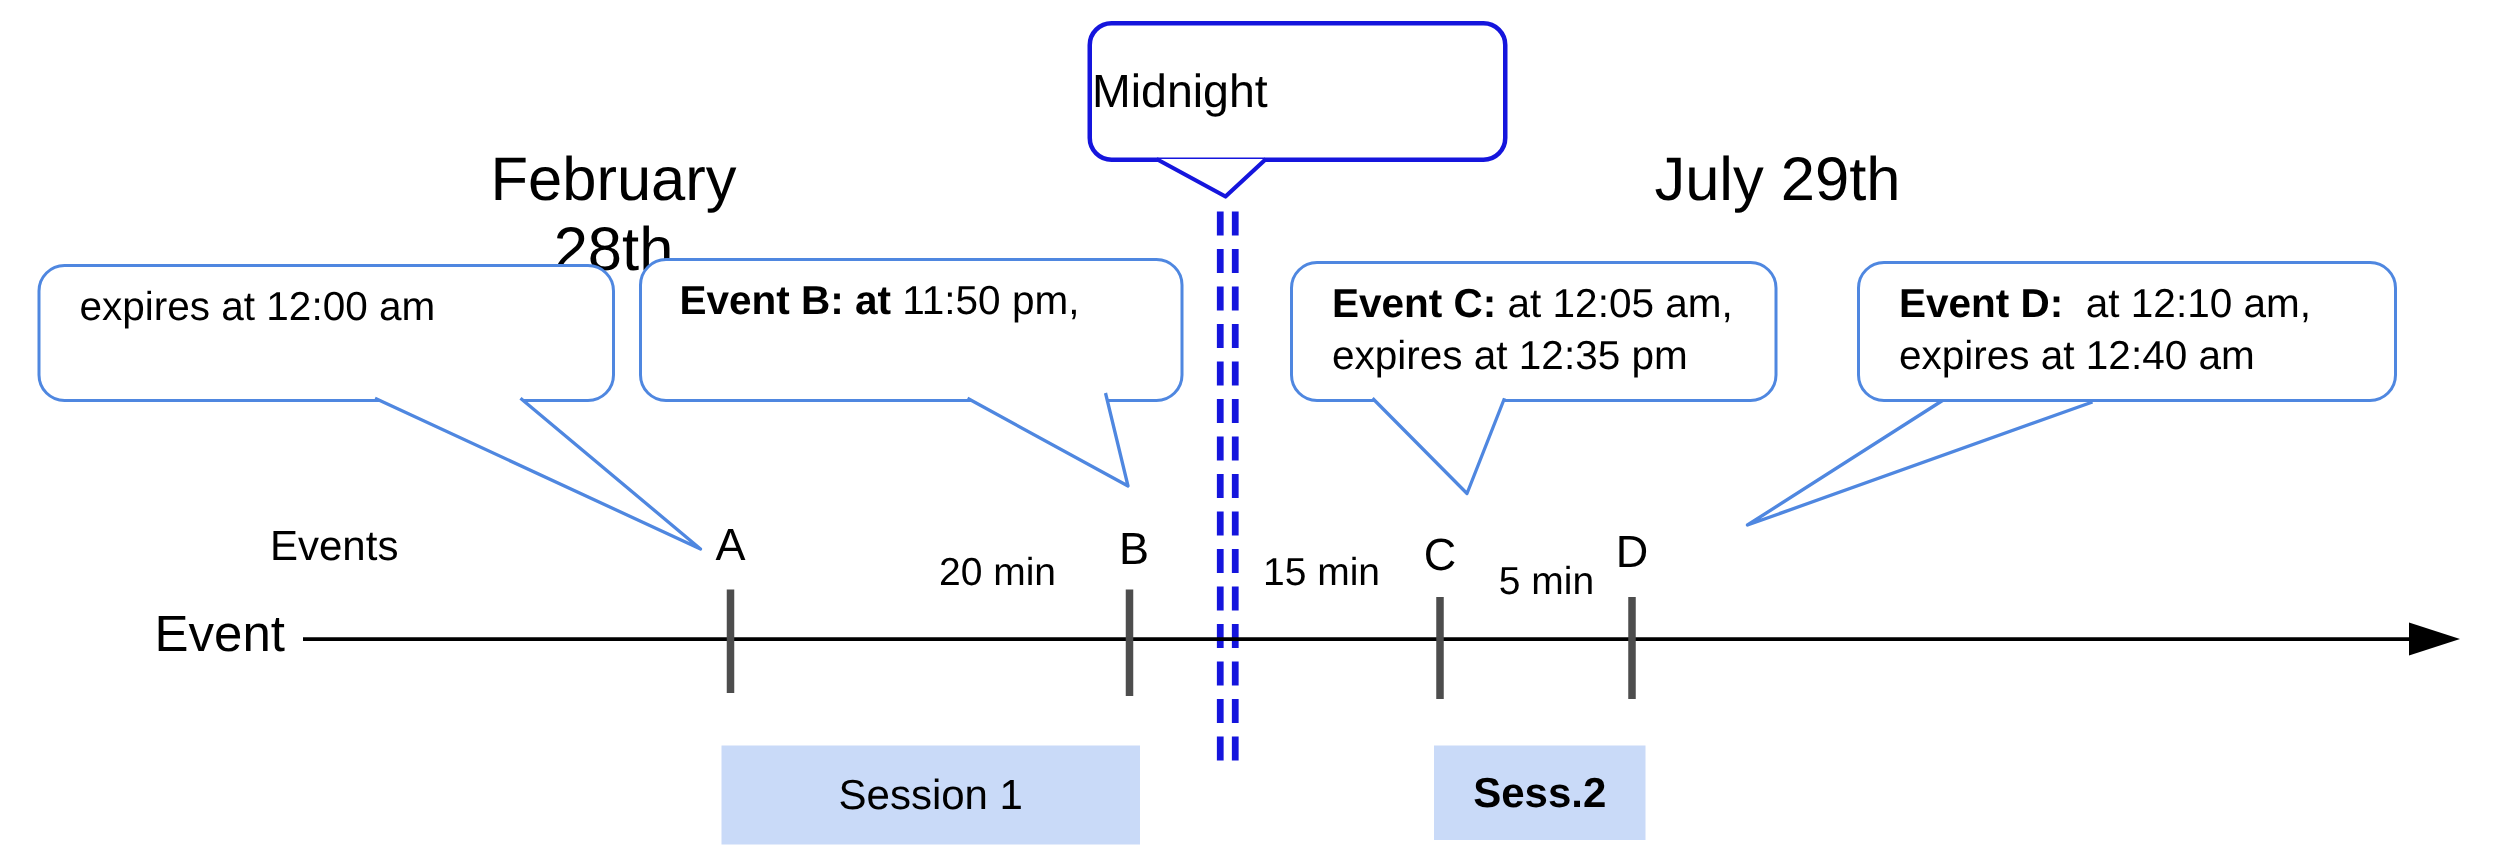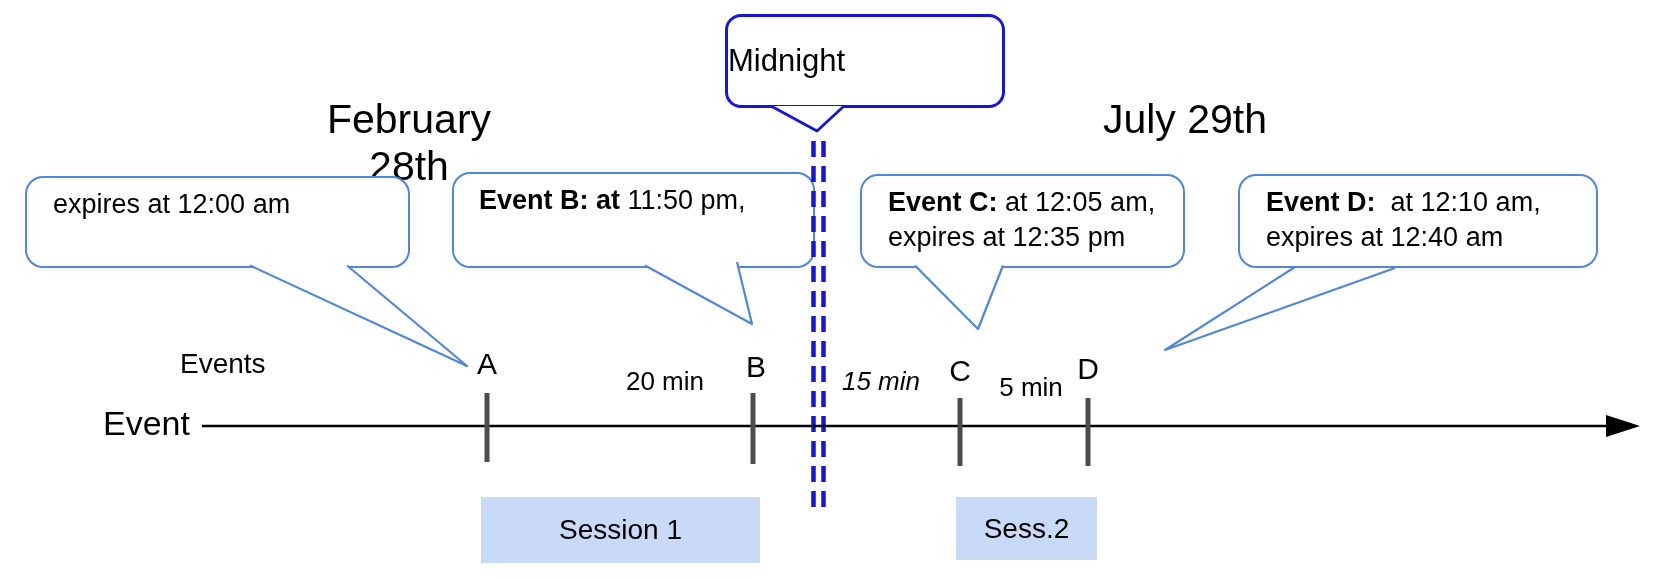--- a/index.html
+++ b/index.html
@@ -13,21 +13,21 @@
   #date-right{left:1070px;top:96px;}
 
   .bubble{
     position:absolute;box-sizing:border-box;background:#fff;
     border:2.5px solid var(--callout-border);border-radius:18px;
     font-size:27px;line-height:35px;padding:9px 14px 0 26px;
   }
   .bubble .line{white-space:pre-wrap;}
   .bubble .b{font-weight:bold;}
   #bubble-a{left:25px;top:176px;width:385px;height:92px;}
-  #bubble-b{left:452px;top:172px;width:363px;height:96px;padding-left:25px;}
+  #bubble-b{left:426px;top:172px;width:363px;height:96px;padding-left:25px;}
   #bubble-c{left:860px;top:174px;width:325px;height:94px;}
   #bubble-d{left:1238px;top:174px;width:360px;height:94px;}
 
   #midnight-bubble{
     position:absolute;left:725px;top:14px;width:280px;height:94px;box-sizing:border-box;
     background:#fff;border:3px solid var(--midnight-blue);border-radius:16px;
     font-size:31px;display:flex;align-items:center;
   }
 
   .axis-label{position:absolute;}
@@ -35,29 +35,29 @@
   #user-label{left:103px;top:404px;font-size:34px;}
 
   .tick-letter{position:absolute;width:40px;text-align:center;font-size:30px;}
   #letter-a{left:467px;top:347px;}
   #letter-b{left:736px;top:350px;}
   #letter-c{left:940px;top:354px;}
   #letter-d{left:1068px;top:352px;}
 
   .interval{position:absolute;width:132px;text-align:center;font-size:26px;}
   #interval-ab{left:599px;top:366px;}
-  #interval-bc{left:815px;top:366px;font-style:italic;}
+  #interval-bc{left:815px;top:366px;}
   #interval-cd{left:965px;top:372px;}
 
   .session{
     position:absolute;background:var(--session-fill);
     display:flex;align-items:center;justify-content:center;font-size:28px;
   }
   #session-1{left:481px;top:497px;width:279px;height:66px;justify-content:center;}
-  #session-2{left:956px;top:497px;width:141px;height:63px;}
+  #session-2{left:956px;top:497px;width:141px;height:63px;font-weight:bold;}
 
   .timeline-stroke{stroke:#000;stroke-width:2.5;}
   .tick{stroke:var(--tick-gray);stroke-width:5;}
   .midnight-dash{stroke:var(--midnight-blue);stroke-width:4.5;stroke-dasharray:16 9;}
   .tail{fill:#fff;stroke:var(--callout-border);stroke-width:2.2;stroke-linejoin:round;}
   .tail-open{fill:none;stroke:var(--callout-border);stroke-width:2.2;stroke-linejoin:round;}
   .midnight-tail{fill:#fff;stroke:var(--midnight-blue);stroke-width:2.8;stroke-linejoin:round;}
 </style>
 </head>
 <body>

